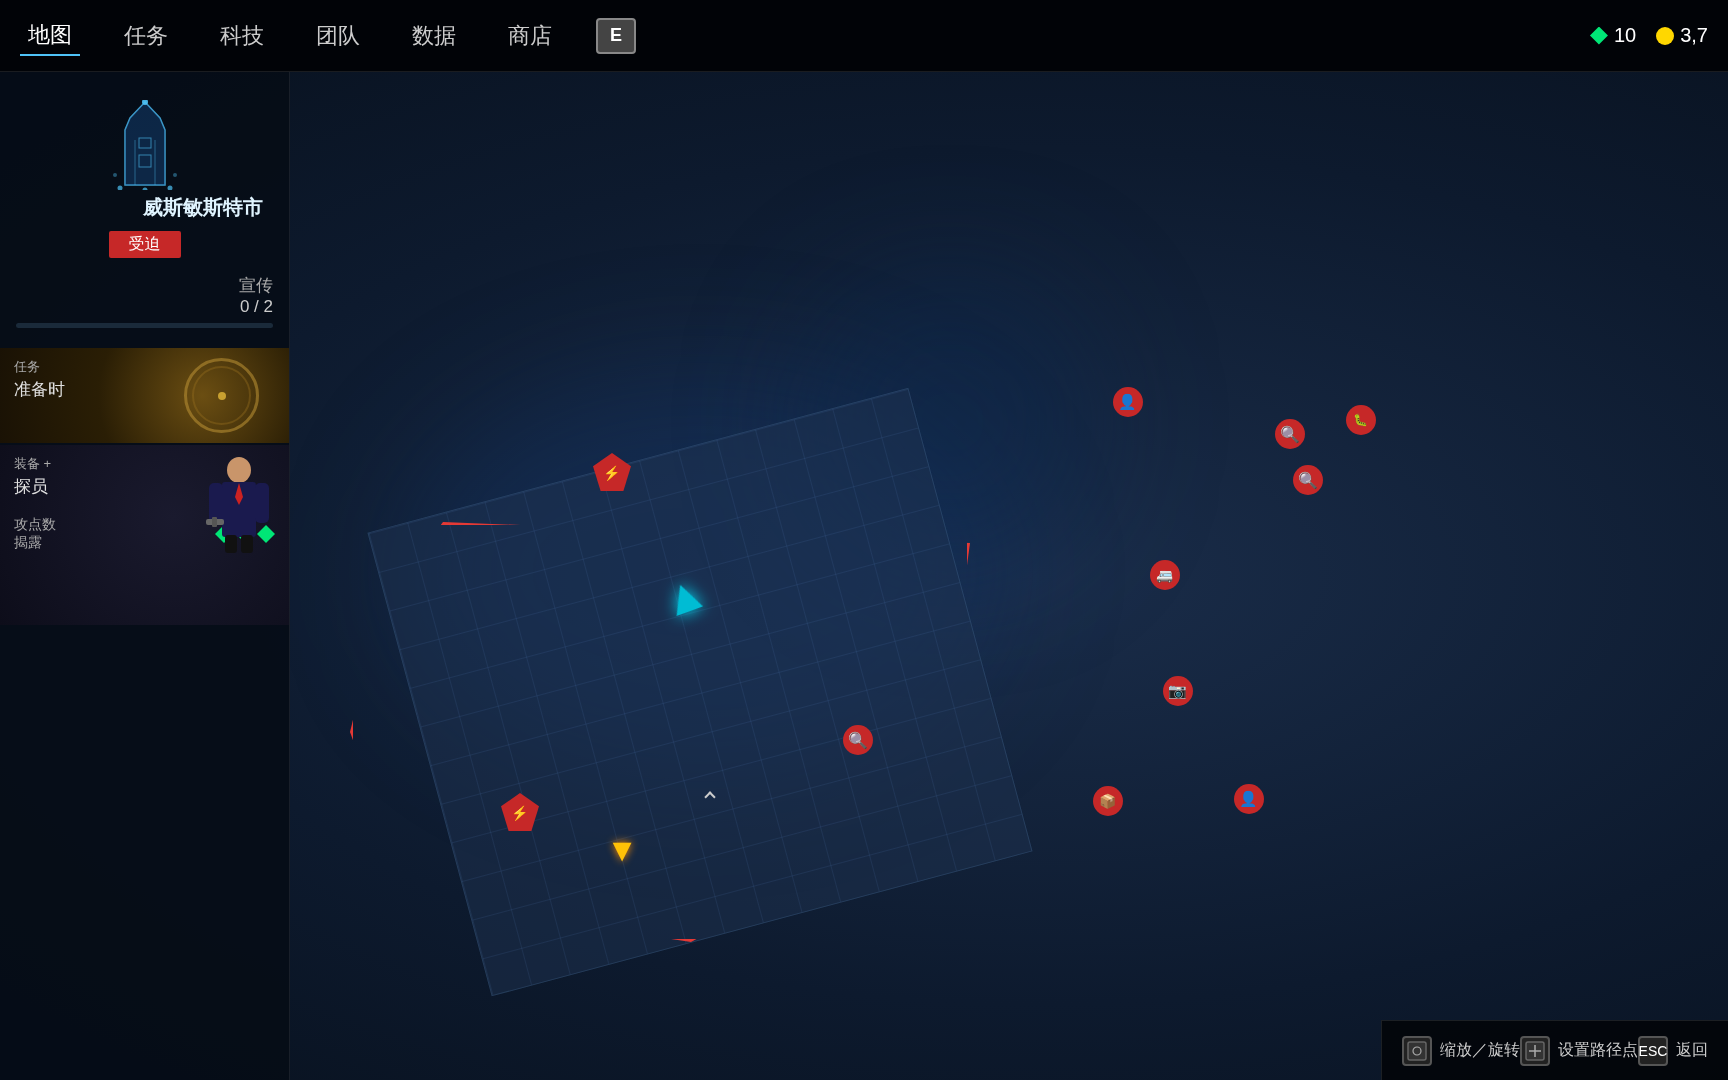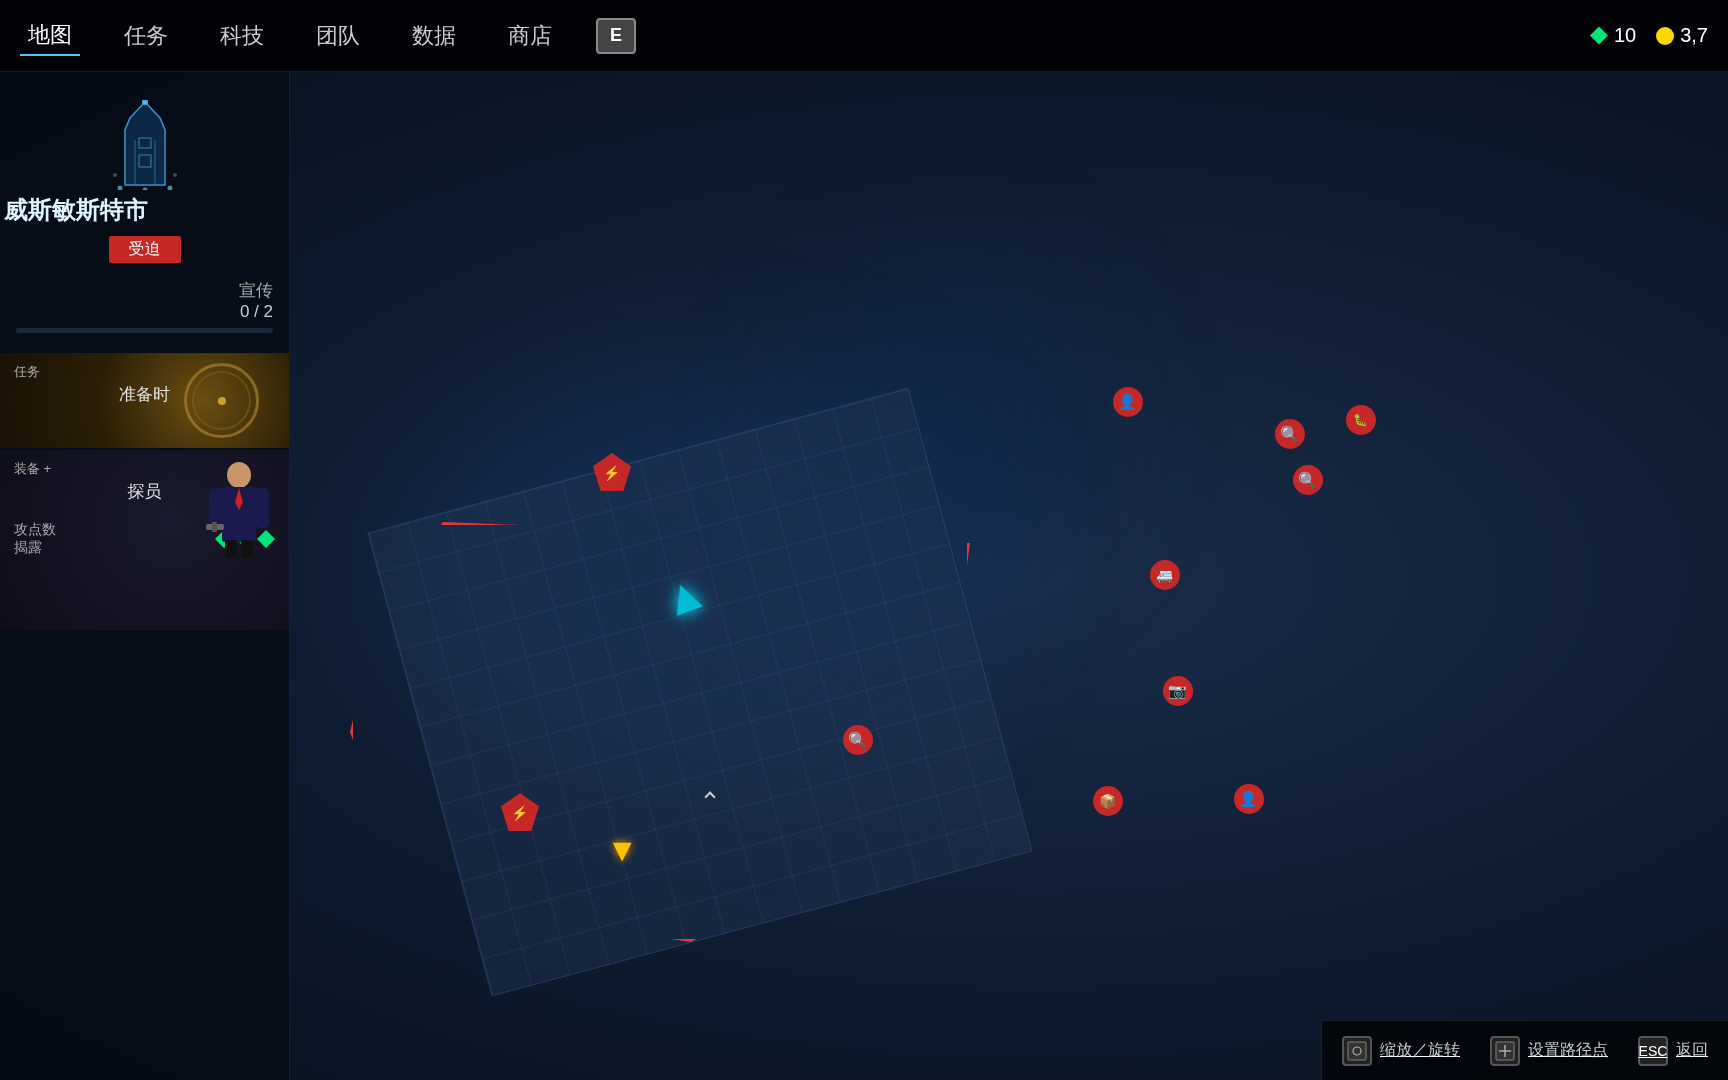--- a/index.html
+++ b/index.html
@@ -136,25 +136,25 @@
       padding-top: 28px;
       padding-bottom: 10px;
     }
     .city-icon {
       width: 80px;
       height: 80px;
       position: relative;
     }
 
     .city-name {
-      text-align: left;
-      font-size: 24px;
+      text-align: right;
+      font-size: 20px;
       font-weight: bold;
       color: #e0f4ff;
-      padding: 4px 4px;
+      padding: 4px 26px;
     }
     .city-status {
       text-align: center;
       margin: 6px auto 16px;
       background: #c62828;
       color: #fff;
       font-size: 16px;
       padding: 3px 20px;
       width: fit-content;
       border-radius: 2px;
@@ -216,21 +216,20 @@
       padding: 10px 14px;
     }
     .mission-label-small {
       font-size: 13px;
       color: #aaa;
     }
     .mission-label-main {
       font-size: 17px;
       color: #e0e0e0;
       margin-top: 2px;
-      text-align: center;
     }
 
     
     .clock-decoration {
       position: absolute;
       right: 30px;
       top: 10px;
       width: 75px;
       height: 75px;
       border: 3px solid rgba(180,140,50,0.6);
@@ -366,25 +365,23 @@
     
     #bottom-hud {
       position: absolute;
       bottom: 0;
       right: 0;
       height: 60px;
       display: flex;
       align-items: center;
       padding: 0 20px;
       background: rgba(0,0,0,0.7);
-      gap: 30px;
       z-index: 100;
       border-top: 1px solid rgba(255,255,255,0.1);
       border-left: 1px solid rgba(255,255,255,0.1);
-      text-decoration: underline;
     }
     .hud-item {
       display: flex;
       align-items: center;
       gap: 8px;
       font-size: 16px;
       color: #ccc;
     }
     .hud-key {
       width: 30px;

